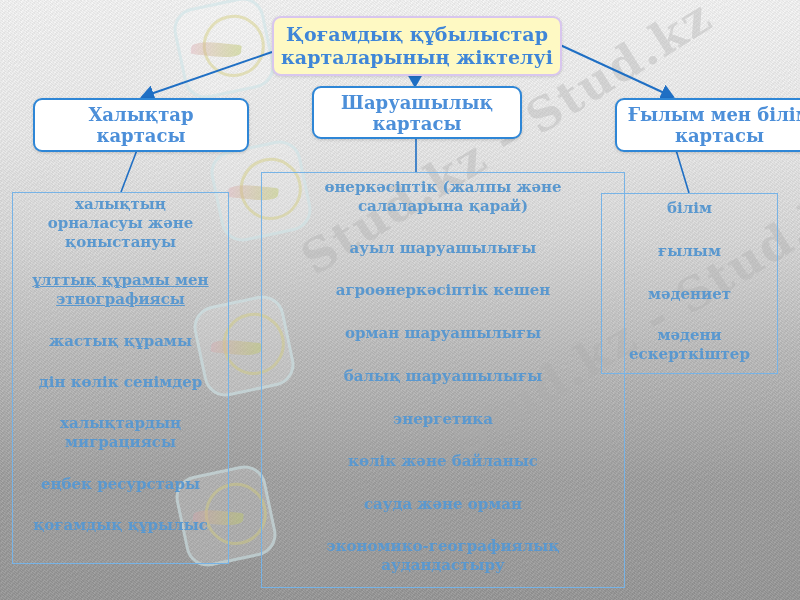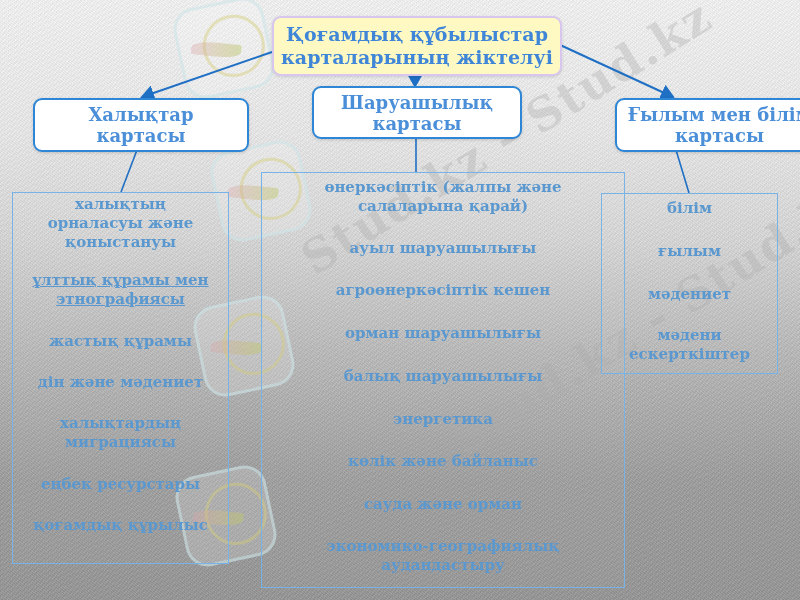--- a/index.html
+++ b/index.html
@@ -103,21 +103,21 @@
   <div>
     <div>Ғылым мен білім</div>
     <div>картасы</div>
   </div>
 </div>
 
 <div class="list-box" style="left:12px; top:192px; width:217px; height:372px; box-sizing:border-box;">
   <span class="item" style="width:150px; margin-top:2px;">халықтың орналасуы және қоныстануы</span>
   <span class="item" style="width:190px; margin-top:19px;text-decoration:underline;">ұлттық құрамы мен этнографиясы</span>
   <span class="item" style="margin-top:23px;">жастық құрамы</span>
-  <span class="item" style="margin-top:22px;">дін және мәдениет</span>
+  <span class="item" style="margin-top:22px;">дін көлік сенімдер</span>
   <span class="item" style="width:140px; margin-top:22px;">халықтардың миграциясы</span>
   <span class="item" style="margin-top:23px;">еңбек ресурстары</span>
   <span class="item" style="margin-top:22px;">қоғамдық құрылыс</span>
 </div>
 
 <div class="list-box" style="left:261px; top:172px; width:364px; height:416px; padding-top:5px; box-sizing:border-box;">
   <span class="item" style="width:240px;">өнеркәсіптік (жалпы және салаларына қарай)</span>
   <span class="item" style="margin-top:23px;">ауыл шаруашылығы</span>
   <span class="item" style="margin-top:23px;">агроөнеркәсіптік кешен</span>
   <span class="item" style="margin-top:24px;">орман шаруашылығы</span>

